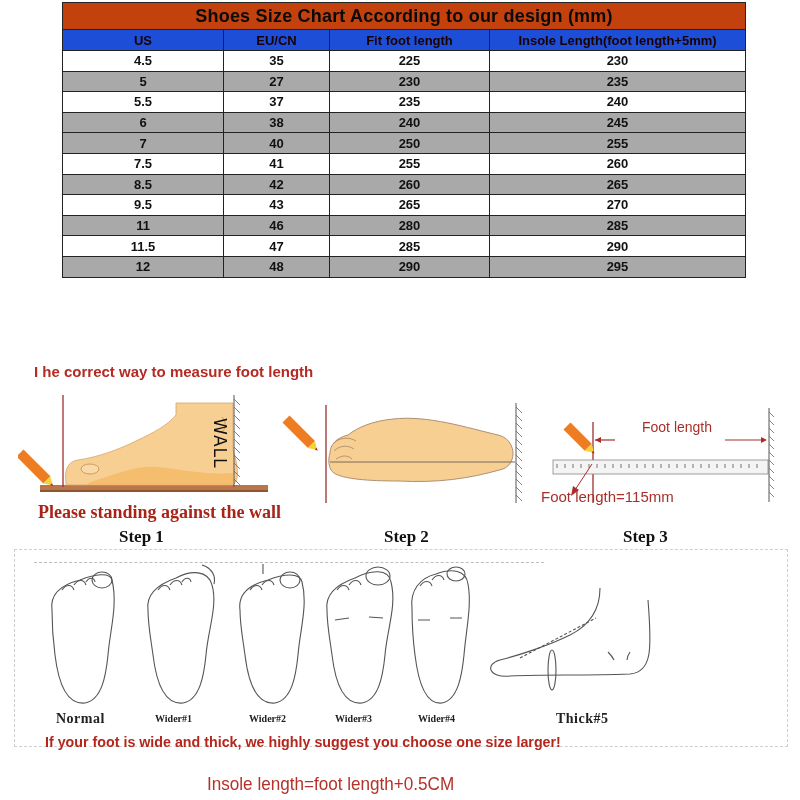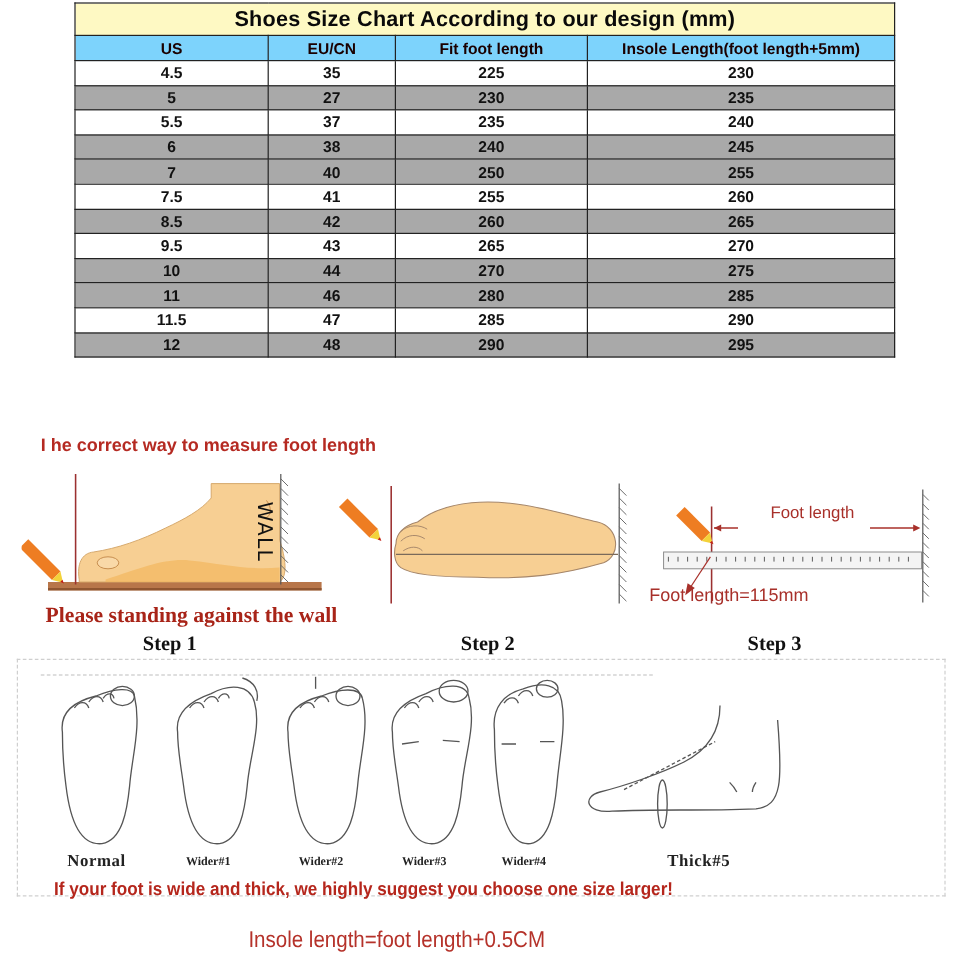--- a/index.html
+++ b/index.html
@@ -2,22 +2,22 @@
 <html><head>
 <meta charset="utf-8">
 <style>
   html, body { margin:0; padding:0; }
   body { width:800px; height:800px; background:#ffffff; position:relative; overflow:hidden; font-family:"Liberation Sans", sans-serif; }
   .abs { position:absolute; }
 
   
   #size-table { position:absolute; left:62px; top:2px; width:683px; border-collapse:collapse; table-layout:fixed; }
   #size-table td, #size-table th { border:1px solid #222; padding:0; text-align:center; font-weight:bold; font-family:"Liberation Sans", sans-serif; }
-  .title-row th { background:#fef9c3; color:#0a0a0a; height:26px; font-size:18px; letter-spacing:0.2px; }
-  .head-row th { background:#7dd3fc; color:#1a0000; height:20px; font-size:13px; }
+  .title-row th { background:#c2410c; color:#0a0a0a; height:26px; font-size:18px; letter-spacing:0.2px; }
+  .head-row th { background:#1d4ed8; color:#1a0000; height:20px; font-size:13px; }
   .data-row td { height:19.6px; font-size:13px; color:#111; }
   .data-row.gray td { background:#a9a9a9; }
   .data-row.white td { background:#ffffff; }
 
   .red-heading { color:#b52a22; font-weight:bold; font-size:15px; font-family:"Liberation Sans", sans-serif; }
   .serif-red { color:#a82418; font-family:"Liberation Serif", serif; font-weight:bold; font-size:18px; }
   .step { font-family:"Liberation Serif", serif; font-weight:bold; font-size:17px; color:#111; }
   .foot-label { font-family:Liberation Serif, serif; font-size:10px; font-weight:bold; color:#222; }
   .foot-label.big { font-size:14px; letter-spacing:0.5px; }
   .advice { color:#b5261c; font-weight:bold; font-size:15.5px; font-family:"Liberation Sans", sans-serif; transform:scaleX(0.92); transform-origin:left; white-space:nowrap; }
@@ -88,26 +88,20 @@
         <td>260</td>
         <td>265</td>
       </tr>
       <tr class="data-row white">
         <td>9.5</td>
         <td>43</td>
         <td>265</td>
         <td>270</td>
       </tr>
       <tr class="data-row gray">
-        <td>10</td>
-        <td>44</td>
-        <td>270</td>
-        <td>275</td>
-      </tr>
-      <tr class="data-row gray">
         <td>11</td>
         <td>46</td>
         <td>280</td>
         <td>285</td>
       </tr>
       <tr class="data-row white">
         <td>11.5</td>
         <td>47</td>
         <td>285</td>
         <td>290</td>

